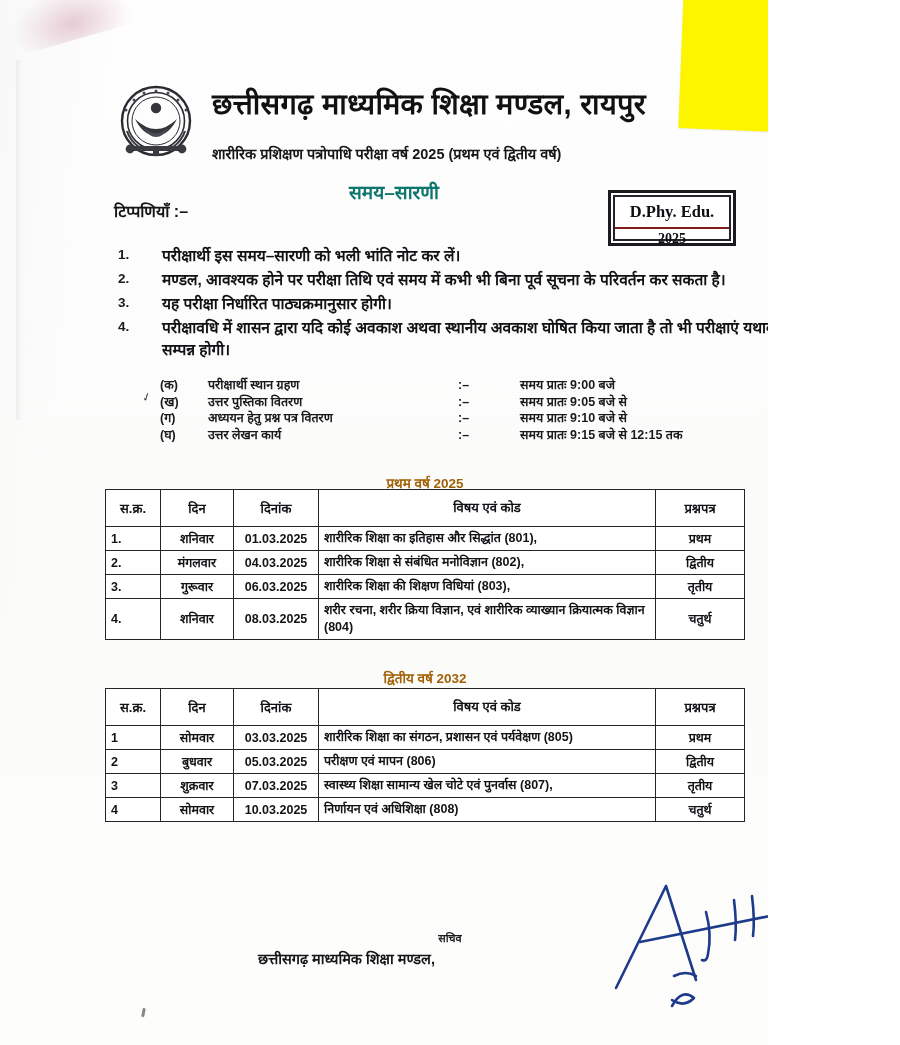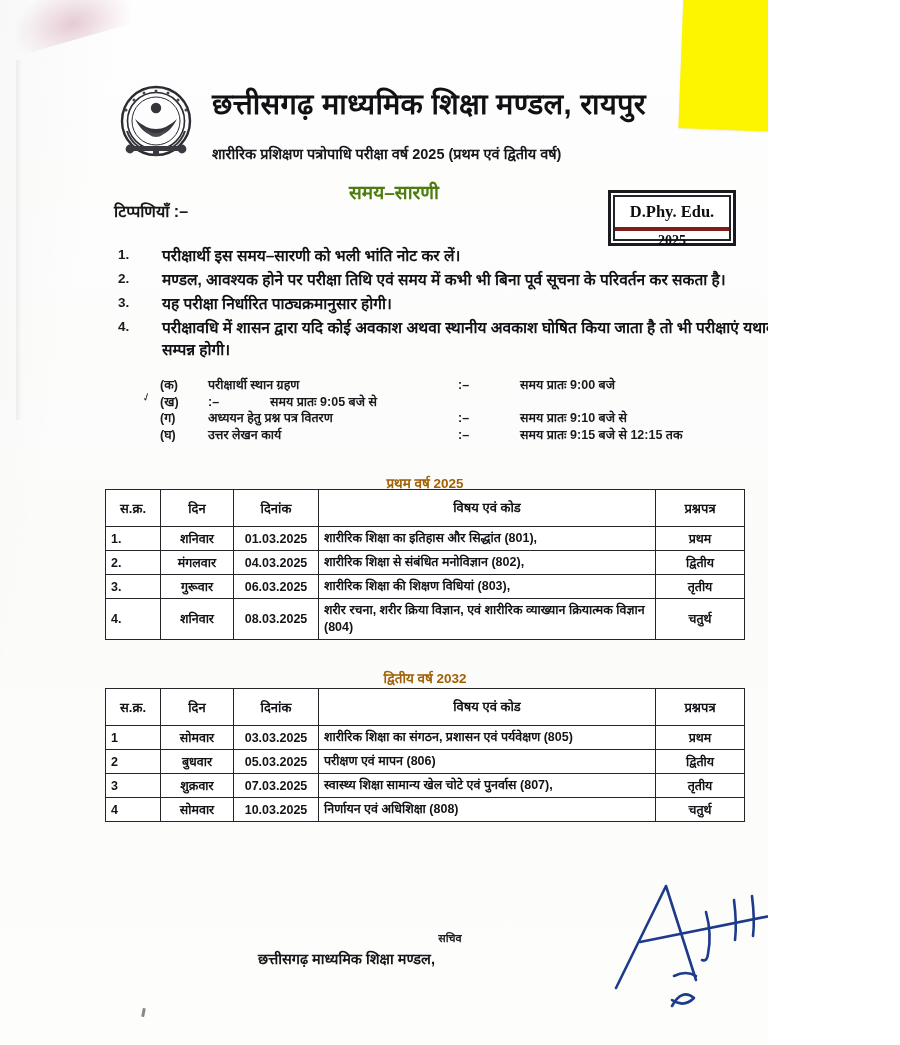--- a/index.html
+++ b/index.html
@@ -96,21 +96,21 @@
     white-space: nowrap;
   }
   .sched-heading {
     position: absolute;
     left: 0;
     top: 179px;
     width: 900px;
     text-align: center;
     font-size: 19px;
     font-weight: bold;
-    color: #4d7c0f;
+    color: #0f766e;
     padding-right: 112px;
     box-sizing: border-box;
   }
 
   
   #dphy-box {
     position: absolute;
     left: 608px;
     top: 190px;
     width: 128px;
@@ -121,21 +121,21 @@
     box-sizing: border-box;
   }
   #dphy-box .dphy-label {
     height: 30px;
     line-height: 30px;
     text-align: center;
     font-family: "Liberation Serif", serif;
     font-weight: bold;
     font-size: 16.5px;
     color: #0e0e12;
-    border-bottom: 4px solid #7f1d1d;
+    border-bottom: 2px solid #7f1d1d;
     margin: 4px 4px 0 4px;
   }
   #dphy-box .dphy-year {
     height: 18px;
     line-height: 19px;
     text-align: center;
     font-family: "Liberation Serif", serif;
     font-weight: bold;
     font-size: 14px;
     color: #0e0e12;
@@ -381,20 +381,21 @@
   <div class="tick-mark">✓</div>
   <div id="timing-list">
       <div class="timing-row">
         <div class="t-key">(क)</div>
         <div class="t-act">परीक्षार्थी स्थान ग्रहण</div>
         <div class="t-dash">:–</div>
         <div class="t-time">समय प्रातः 9:00 बजे</div>
       </div>
       <div class="timing-row">
         <div class="t-key">(ख)</div>
+        <div class="t-act">उत्तर पुस्तिका वितरण</div>
         <div class="t-dash">:–</div>
         <div class="t-time">समय प्रातः 9:05 बजे से</div>
       </div>
       <div class="timing-row">
         <div class="t-key">(ग)</div>
         <div class="t-act">अध्ययन हेतु प्रश्न पत्र वितरण</div>
         <div class="t-dash">:–</div>
         <div class="t-time">समय प्रातः 9:10 बजे से</div>
       </div>
       <div class="timing-row">

